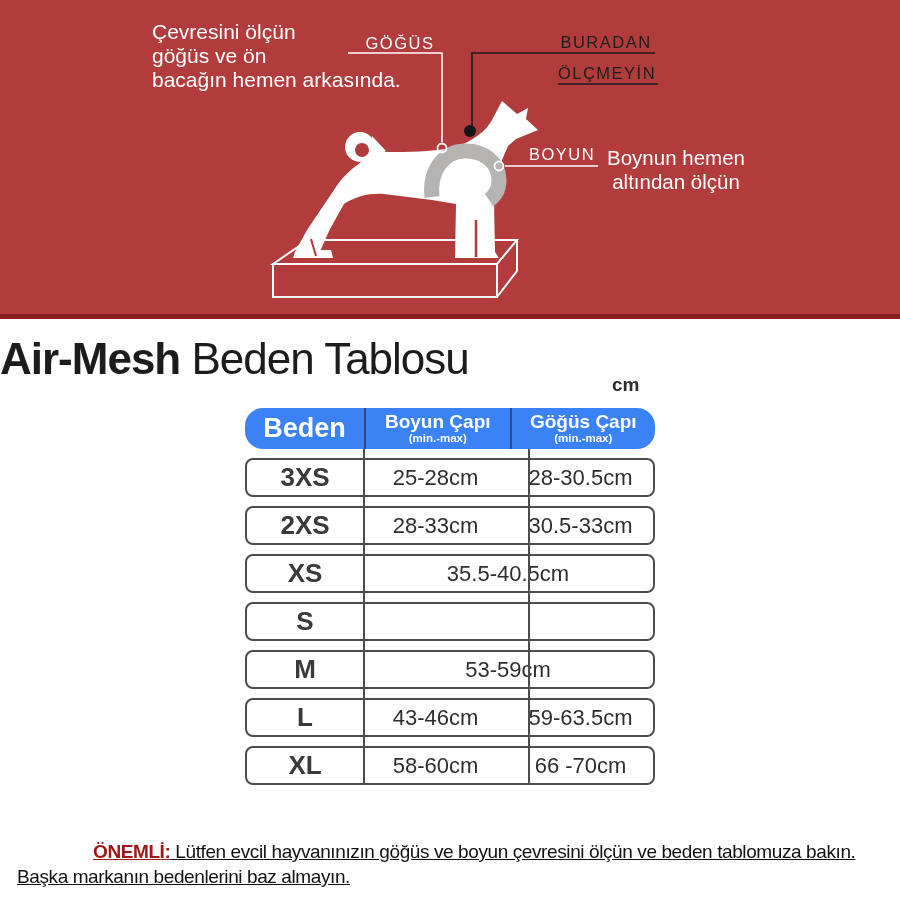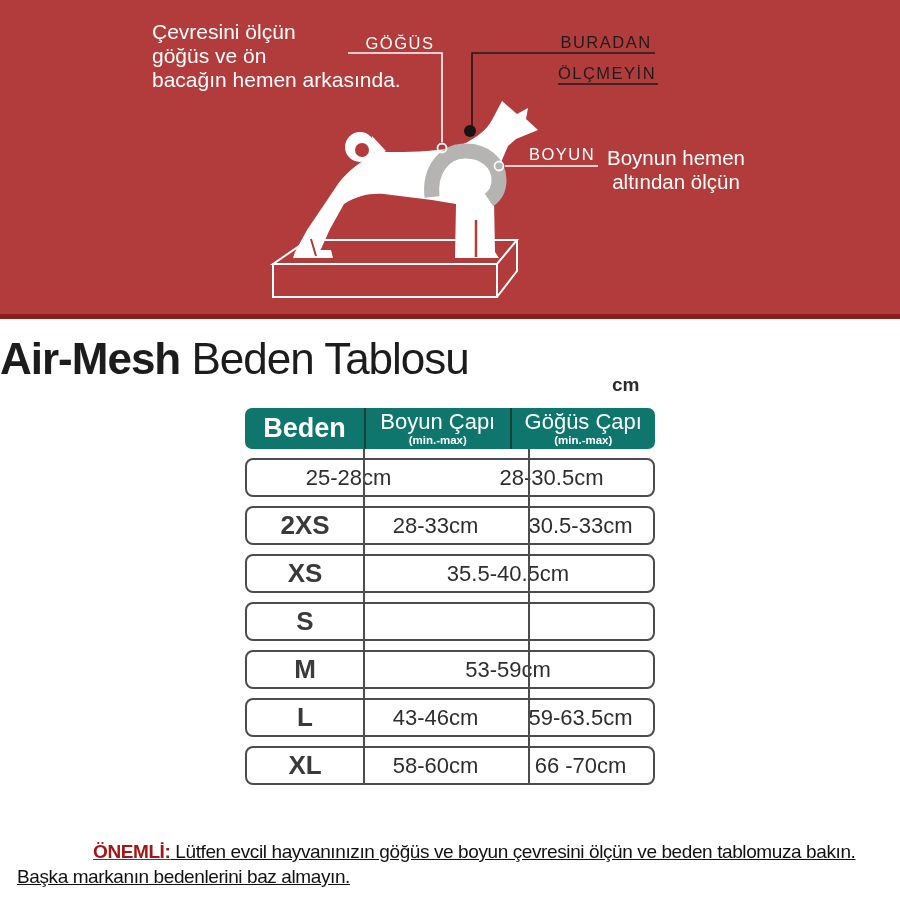--- a/index.html
+++ b/index.html
@@ -23,31 +23,31 @@
   .unit{
     position:absolute;left:612px;top:374px;
     font-size:19px;font-weight:bold;color:#2b2b2b;
   }
 
   
   .size-table{position:absolute;left:245px;top:408px;width:410px;}
   .thead{
     position:relative;z-index:1;
     display:flex;align-items:stretch;height:41px;
-    background:#0f766e;border-radius:7px;color:#ffffff;
+    background:#3b82f6;border-radius:18px;color:#ffffff;
   }
   .th-size{
     width:119px;display:flex;align-items:center;justify-content:center;
     font-size:27px;font-weight:bold;
   }
   .th-col{
     flex:1;display:flex;flex-direction:column;align-items:center;justify-content:center;
     border-left:2px solid rgba(40,0,0,0.45);line-height:1;
   }
-  .th-main{font-size:22px;font-weight:normal;}
+  .th-main{font-size:19px;font-weight:bold;}
   .th-sub{font-size:11.5px;font-weight:bold;margin-top:2px;}
   .trow{
     display:flex;align-items:center;height:39px;margin-top:9px;
     background:#ffffff;border:2px solid #4c4c4c;border-radius:8px;
     box-sizing:border-box;
   }
   .td-size{width:116px;text-align:center;font-size:26px;font-weight:bold;color:#3a3a3a;}
   .td-val{flex:1;text-align:center;font-size:22px;color:#2e2e2e;}
   .vline{position:absolute;top:41px;width:2px;height:336px;background:#4c4c4c;z-index:2;}
   .vline1{left:118px;}
@@ -149,20 +149,21 @@
       <div class="th-main">Boyun Çapı</div>
       <div class="th-sub">(min.-max)</div>
     </div>
     <div class="th-col">
       <div class="th-main">Göğüs Çapı</div>
       <div class="th-sub">(min.-max)</div>
     </div>
   </div>
 
   <div class="trow">
+    <div class="td-size">3XS</div>
     <div class="td-val">25-28cm</div>
     <div class="td-val">28-30.5cm</div>
   </div>
   <div class="trow">
     <div class="td-size">2XS</div>
     <div class="td-val">28-33cm</div>
     <div class="td-val">30.5-33cm</div>
   </div>
   <div class="trow">
     <div class="td-size">XS</div>

